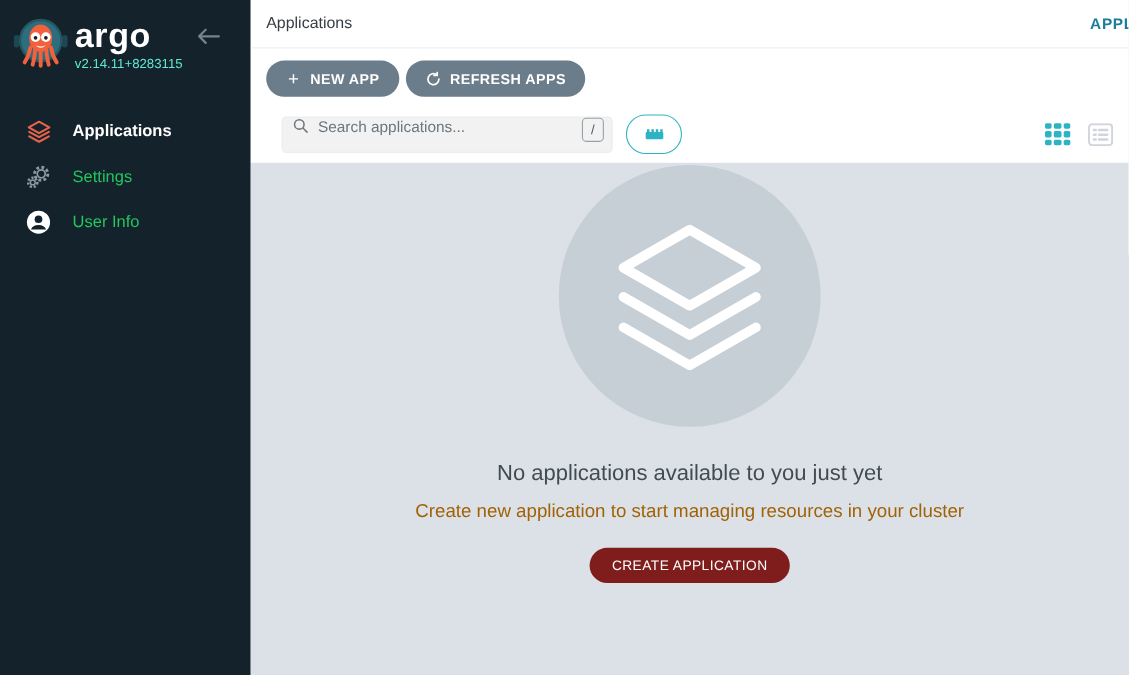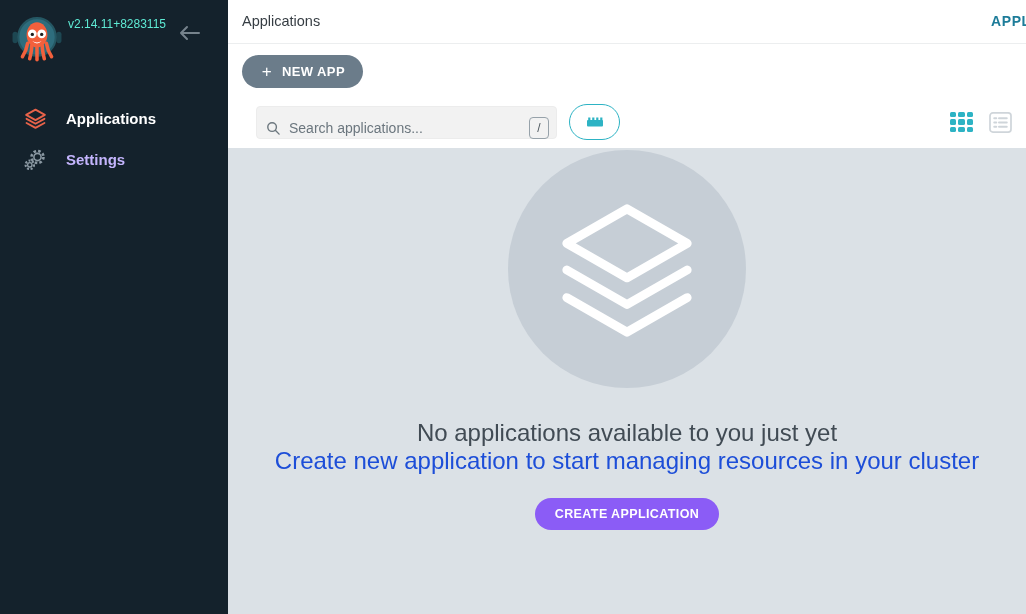--- a/index.html
+++ b/index.html
@@ -9,55 +9,55 @@
   
   .sidebar { position:absolute; left:0; top:0; bottom:0; width:228px; background:#14222c; color:#7f8d97; }
   .logo-row { display:flex; align-items:flex-start; padding:14px 14px 0 12px; position:relative; }
   .logo-octopus { width:50px; height:50px; flex:0 0 auto; }
   .brand-block { margin-left:6px; margin-top:2px; }
   .brand-name { color:#fff; font-size:31px; font-weight:bold; letter-spacing:0.5px; line-height:34px; }
   .brand-version { color:#5eead4; font-size:12px; margin-top:1px; }
   .collapse-arrow { position:absolute; right:28px; top:24px; width:22px; height:18px; cursor:pointer; }
 
   .nav { margin-top:34px; }
-  .nav-item { display:flex; align-items:center; height:41px; padding-left:22px; cursor:pointer; font-size:15px; color:#c4b5fd; font-weight:700; }
+  .nav-item { display:flex; align-items:center; height:41px; padding-left:22px; cursor:pointer; font-size:15px; color:#22c55e; font-weight:400; }
   .nav-item .nav-icon { width:26px; height:24px; margin-right:18px; display:flex; align-items:center; justify-content:center; }
   .nav-item.active { color:#ffffff; font-weight:bold; }
 
   
   .main { position:absolute; left:228px; top:0; right:0; bottom:0; background:#fff; }
 
   .topbar { position:relative; height:44px; background:#fff; border-bottom:1px solid #eceeef; overflow:hidden; }
   .breadcrumb { position:absolute; left:14px; top:13px; font-size:14.5px; color:#363d43; font-weight:500; }
   .top-nav-link { position:absolute; left:763px; top:13px; font-size:14px; font-weight:bold; letter-spacing:0.6px; color:#1d7c99; white-space:nowrap; cursor:pointer; }
 
   .toolbar { padding:11px 14px 0 14px; display:flex; gap:6px; background:#fff; }
   .pill-btn { display:inline-flex; align-items:center; gap:8px; height:33px; padding:0 18px; background:#6b7c8a; color:#fff; border:none; border-radius:17px; font-family:inherit; font-size:13px; font-weight:bold; letter-spacing:0.4px; cursor:pointer; }
   .pill-btn .btn-icon { display:flex; width:14px; height:14px; }
   .plus-glyph { font-size:17px; font-weight:normal; line-height:13px; width:14px; text-align:center; }
 
   .search-row { display:flex; align-items:center; padding:16px 8px 8px 28px; background:#fff; }
-  .search-box { width:301px; height:33px; background:#f2f2f2; border:1px solid #ececec; border-radius:4px; display:flex; align-items:center; padding:12px 7px 0 9px; }
+  .search-box { width:301px; height:33px; background:#f2f2f2; border:1px solid #ececec; border-radius:4px; display:flex; align-items:flex-start; padding:0 7px 0 9px; }
   .search-box svg { flex:0 0 auto; }
   .search-input { flex:1; min-width:0; border:none; outline:none; background:transparent; font-family:inherit; font-size:14px; color:#333; margin-left:8px; }
   .search-input::placeholder { color:#6b767e; opacity:1; }
   .slash-badge { flex:0 0 auto; width:20px; height:22px; border:1px solid #97a2aa; border-radius:4px; display:flex; align-items:center; justify-content:center; font-size:12px; color:#4e585f; }
   .filter-toggle { margin-left:12px; width:51px; height:36px; border:1px solid #2db3c4; border-radius:18px; background:#fff; display:flex; align-items:center; justify-content:center; cursor:pointer; }
 
   .view-toggles { margin-left:auto; display:flex; align-items:center; gap:16px; padding-right:6px; }
   .grid-icon { width:23px; height:21px; display:grid; grid-template-columns:repeat(3,1fr); grid-template-rows:repeat(3,1fr); gap:2px; cursor:pointer; }
   .grid-icon div { background:#2db3c4; border-radius:1.5px; }
   .list-icon { cursor:pointer; display:flex; }
 
   
   .empty-area { position:absolute; left:0; right:0; top:148px; bottom:0; background:#dbe1e6; display:flex; flex-direction:column; align-items:center; }
   .empty-circle { margin-top:2px; width:238px; height:238px; border-radius:50%; background:#c6ced6; display:flex; align-items:center; justify-content:center; }
-  .empty-title { margin-top:31px; font-size:24px; color:#414b54; }
-  .empty-subtitle { font-size:24px; color:#1d4ed8; }
-  .create-btn { margin-top:23px; height:32px; padding:0 20px; background:#8b5cf6; color:#fff; border:none; border-radius:16px; font-family:inherit; font-size:12.5px; font-weight:bold; letter-spacing:0.4px; cursor:pointer; }
+  .empty-title { margin-top:31px; font-size:20px; color:#414b54; }
+  .empty-subtitle { margin-top:13px; font-size:17px; color:#a16207; }
+  .create-btn { margin-top:23px; height:32px; padding:0 20px; background:#7f1d1d; color:#fff; border:none; border-radius:16px; font-family:inherit; font-size:12.5px; font-weight:normal; letter-spacing:0.4px; cursor:pointer; }
 </style>
 </head>
 <body>
 
 <nav class="sidebar">
   <div class="logo-row">
     <svg class="logo-octopus" viewBox="0 0 48 48">
       <rect x="0.5" y="17" width="5" height="11" rx="2.5" fill="#1d4752"></rect>
       <rect x="42.5" y="17" width="5" height="11" rx="2.5" fill="#1d4752"></rect>
       <circle cx="24" cy="22" r="18" fill="#2e6d7d" stroke="#255763" stroke-width="2"></circle>
@@ -69,20 +69,21 @@
         <path d="M33 28 C34 34 36 38 38 41"></path>
       </g>
       <ellipse cx="24" cy="20" rx="10" ry="12" fill="#f3603c"></ellipse>
       <circle cx="19.5" cy="19" r="4.2" fill="#fff"></circle>
       <circle cx="28.5" cy="19" r="4.2" fill="#fff"></circle>
       <circle cx="19.5" cy="19.6" r="1.6" fill="#1d1d1d"></circle>
       <circle cx="28.5" cy="19.6" r="1.6" fill="#1d1d1d"></circle>
       <path d="M19.5 26 Q24 30.5 28.5 26 Q24 28.5 19.5 26 Z" fill="#fff"></path>
     </svg>
     <div class="brand-block">
+      <div class="brand-name">argo</div>
       <div class="brand-version">v2.14.11+8283115</div>
     </div>
     <svg class="collapse-arrow" viewBox="0 0 22 16">
       <path d="M21 8 H3 M9 2 L3 8 L9 14" fill="none" stroke="#76838c" stroke-width="2" stroke-linecap="round" stroke-linejoin="round"></path>
     </svg>
   </div>
 
   <div class="nav">
     <div class="nav-item active">
       <span class="nav-icon">
@@ -98,34 +99,53 @@
       <span class="nav-icon">
         <svg viewBox="0 0 24 24" width="24" height="24" fill="none" stroke="#8b99a3">
           <circle cx="14.5" cy="9" r="6" stroke-width="2.6" stroke-dasharray="2.6 2.1"></circle>
           <circle cx="14.5" cy="9" r="3.6" stroke-width="1.6"></circle>
           <circle cx="6.8" cy="16.8" r="4.2" stroke-width="2.2" stroke-dasharray="2 1.6"></circle>
           <circle cx="6.8" cy="16.8" r="2.2" stroke-width="1.4"></circle>
         </svg>
       </span>
       <span>Settings</span>
     </div>
+    <div class="nav-item">
+      <span class="nav-icon">
+        <svg viewBox="0 0 24 24" width="24" height="24">
+          <circle cx="12" cy="12" r="10.5" fill="#fff"></circle>
+          <circle cx="12" cy="9.3" r="3.5" fill="#14222c"></circle>
+          <path d="M5.2 18.6 a7 5.4 0 0 1 13.6 0" fill="#14222c"></path>
+        </svg>
+      </span>
+      <span>User Info</span>
+    </div>
   </div>
 </nav>
 
 <div class="main">
 
   <div class="topbar">
     <span class="breadcrumb">Applications</span>
     <span class="top-nav-link">APPLICATIONS</span>
   </div>
 
   <div class="toolbar">
     <button class="pill-btn">
       <span class="plus-glyph">+</span>
       <span>NEW APP</span>
+    </button>
+    <button class="pill-btn">
+      <span class="btn-icon">
+        <svg viewBox="0 0 16 16" width="14" height="14" fill="none" stroke="#fff" stroke-width="1.8" stroke-linecap="round" stroke-linejoin="round">
+          <path d="M13.7 8 A5.7 5.7 0 1 1 11.8 3.7"></path>
+          <path d="M11.9 0.9 L11.9 4.1 L8.7 4.1"></path>
+        </svg>
+      </span>
+      <span>REFRESH APPS</span>
     </button>
   </div>
 
   <div class="search-row">
     <div class="search-box">
       <svg viewBox="0 0 16 16" width="15" height="15">
         <circle cx="6.5" cy="6.5" r="4.6" fill="none" stroke="#6d787f" stroke-width="1.5"></circle>
         <path d="M10.2 10.2 L14 14" stroke="#6d787f" stroke-width="1.5" stroke-linecap="round"></path>
       </svg>
       <input class="search-input" type="text" placeholder="Search applications..." style="">

